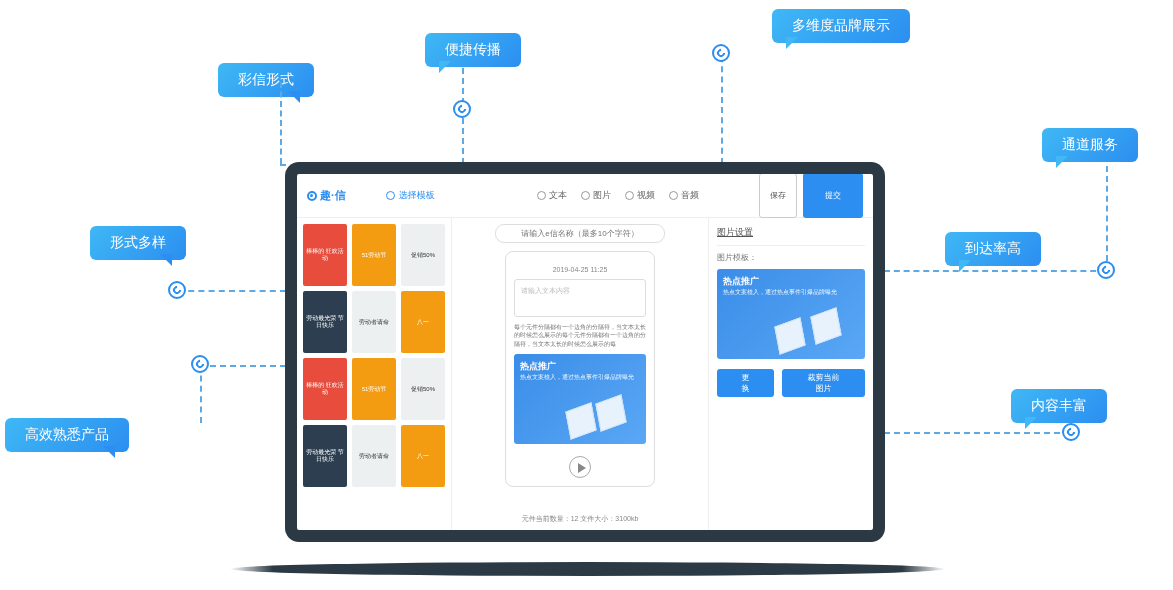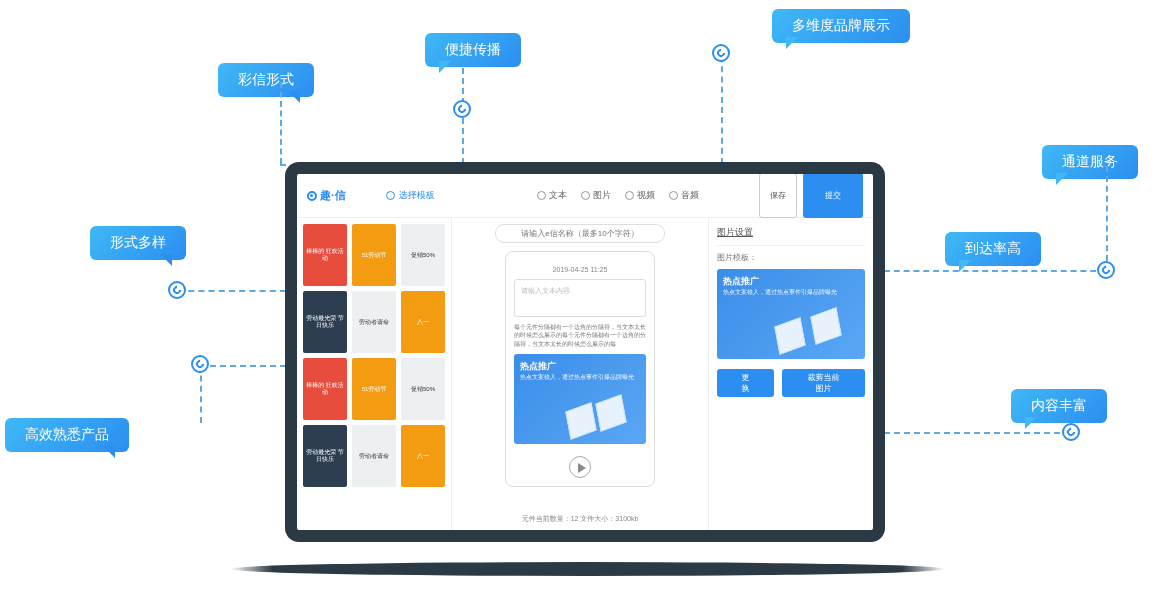--- a/index.html
+++ b/index.html
@@ -78,21 +78,21 @@
 .hero2 .t { font-size: 9px; font-weight: bold; }
 .hero2 .s { font-size: 6px; opacity: .9; }
 .pair { display: flex; gap: 8px; justify-content: center; }
 </style>
 </head>
 <body>
 
 <div class="bubble tail-br" style="left:218px; top:47px;margin-top:16px;">彩信形式</div>
 <div class="bubble tail-bl" style="left:425px; top:33px;">便捷传播</div>
 <div class="bubble tail-bl" style="left:772px; top:9px;">多维度品牌展示</div>
-<div class="bubble tail-bl" style="left:1042px; top:145px;text-align:right;">通道服务</div>
+<div class="bubble tail-bl" style="left:1042px; top:128px;text-align:right;">通道服务</div>
 <div class="bubble tail-br" style="left:90px; top:226px;">形式多样</div>
 <div class="bubble tail-bl" style="left:945px; top:232px;">到达率高</div>
 <div class="bubble tail-br" style="left:5px; top:418px;">高效熟悉产品</div>
 <div class="bubble tail-bl" style="left:1011px; top:389px;">内容丰富</div>
 
 <div class="conn-v" style="left:280px; top:82px; height:82px;"></div>
 <div class="conn-h" style="left:280px; top:164px; width:18px;"></div>
 <div class="conn-v" style="left:462px; top:68px; height:96px;"></div>
 <div class="node" style="left:453px; top:100px;"></div>
 <div class="conn-v" style="left:721px; top:46px; height:118px;"></div>

